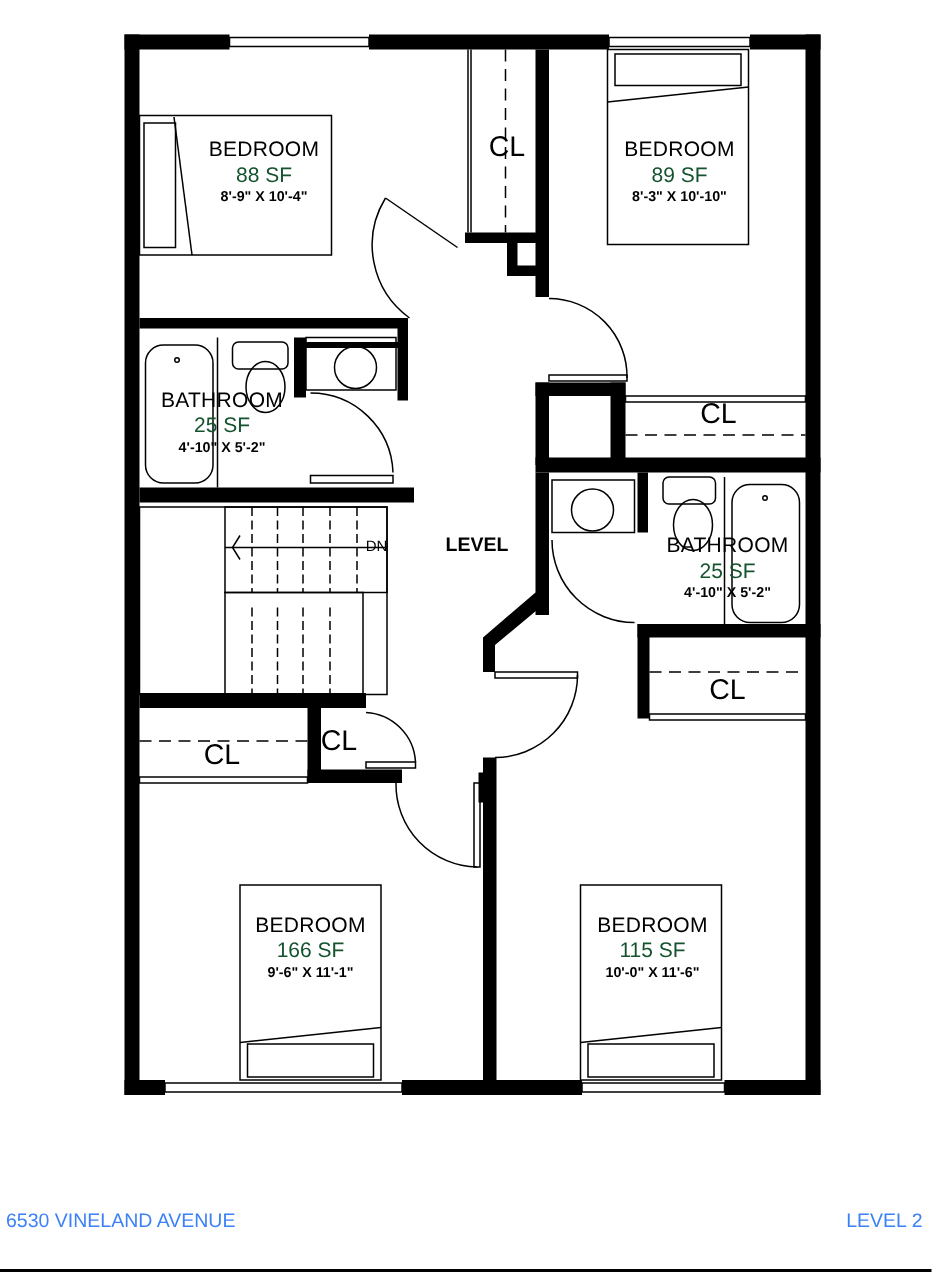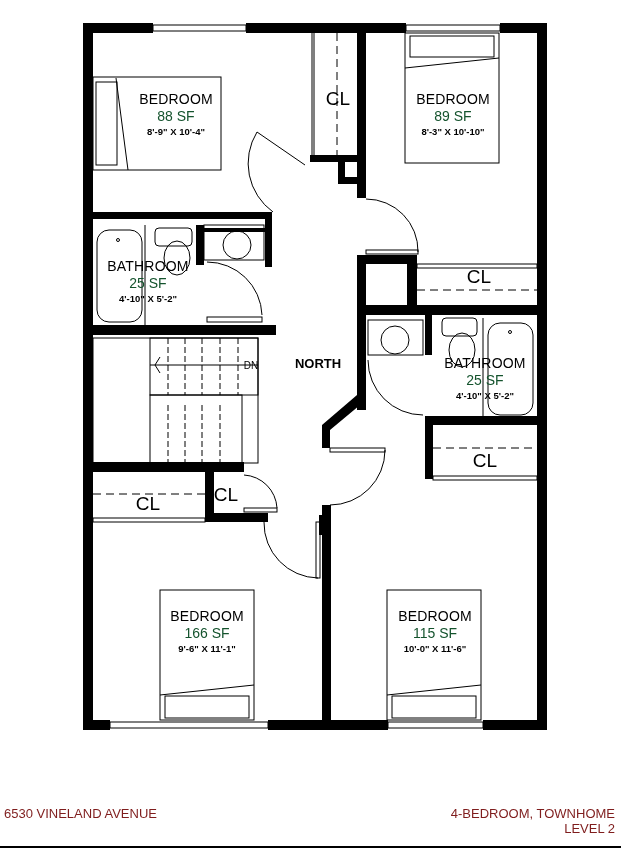--- a/index.html
+++ b/index.html
@@ -5,21 +5,21 @@
   html,body{margin:0;padding:0;background:#fff;}
   body{width:621px;height:858px;position:relative;overflow:hidden;font-family:"Liberation Sans",sans-serif;}
   #plan{position:absolute;left:0;top:0;}
   .lbl{position:absolute;text-align:center;color:#000;white-space:nowrap;transform:translateX(-50%);}
   .rn{font-weight:normal;font-size:14px;letter-spacing:0.2px;}
   .sf{font-size:14px;color:#14532d;margin-top:1px;}
   .dim{font-weight:bold;font-size:9.5px;margin-top:2px;}
   .cl{position:absolute;font-weight:normal;font-size:19px;transform:translate(-50%,-50%);text-align:right;}
   .hall{position:absolute;font-weight:bold;font-size:13px;transform:translate(-50%,-50%);}
   .dn{position:absolute;font-size:10px;transform:translate(-50%,-50%);color:#000;}
-  .footer{position:absolute;font-size:13px;color:#7f1d1d;line-height:15px;}
+  .footer{position:absolute;font-size:13px;color:#3b82f6;line-height:15px;}
   .footer.left{left:4px;top:806px;}
   .footer.right{right:6px;top:806px;text-align:right;}
   .rule{position:absolute;left:0;width:621px;top:846px;height:2px;background:#000;}
 </style>
 </head>
 <body>
 
 <svg id="plan" width="621" height="760" viewBox="0 0 621 760" xmlns="http://www.w3.org/2000/svg">
   <g fill="#000">
 
@@ -186,23 +186,22 @@
   <div class="sf">115 SF</div>
   <div class="dim">10'-0" X 11'-6"</div>
 </div>
 
 <div class="cl" style="left:338px;top:99px;">CL</div>
 <div class="cl" style="left:479px;top:277px;">CL</div>
 <div class="cl" style="left:485px;top:461px;">CL</div>
 <div class="cl" style="left:148px;top:504px;">CL</div>
 <div class="cl" style="left:226px;top:495px;">CL</div>
 
-<div class="hall" style="left:318px;top:363px;">NORTH</div>
+<div class="hall" style="left:318px;top:363px;">LEVEL</div>
 <div class="dn" style="left:251px;top:365px;">DN</div>
 
 <div class="footer left">
   <div>6530 VINELAND AVENUE</div>
 </div>
 <div class="footer right">
-  <div>4-BEDROOM, TOWNHOME</div>
   <div>LEVEL 2</div>
 </div>
 <div class="rule"></div>
 
 </body></html>

